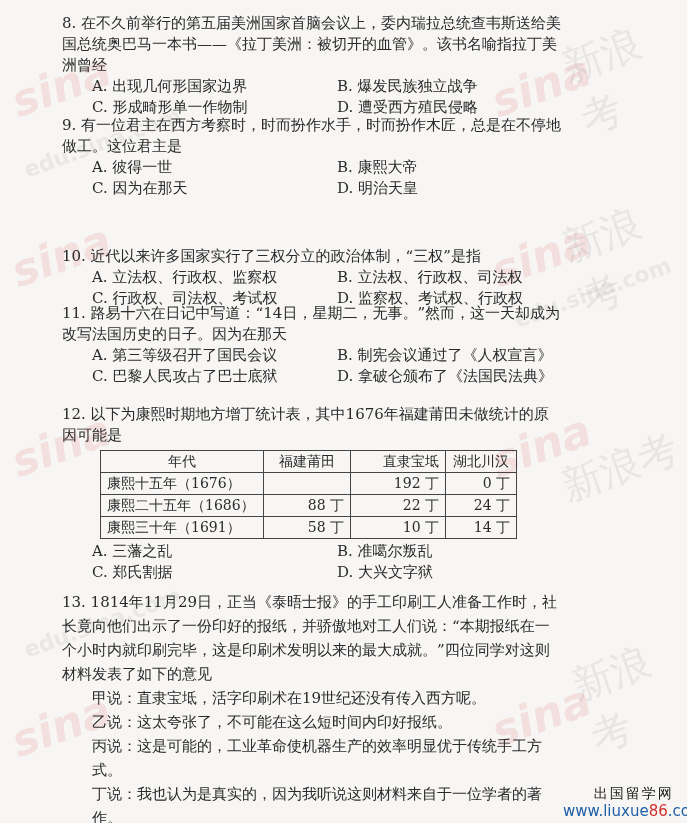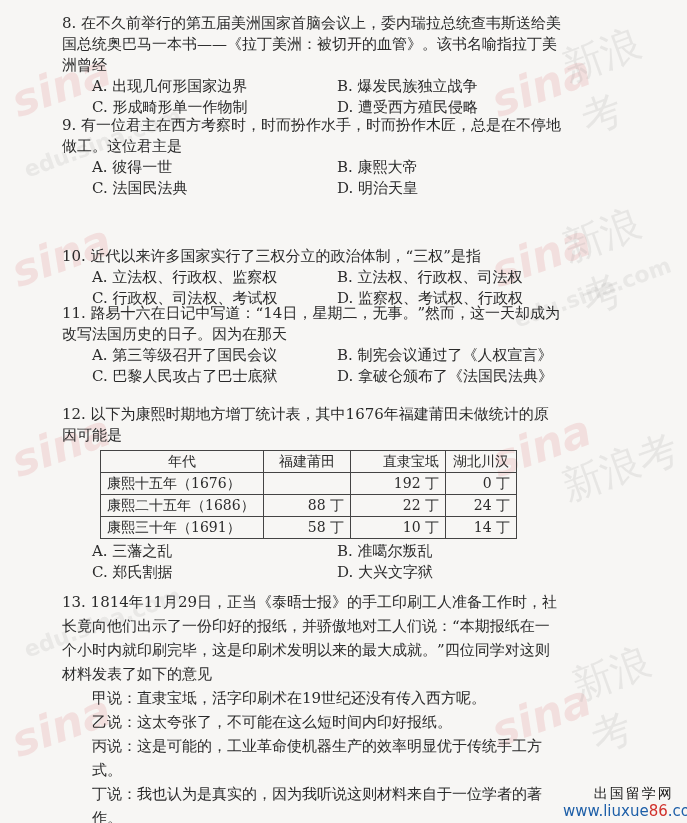--- a/index.html
+++ b/index.html
@@ -63,21 +63,21 @@
       <span class="opt c">C. 形成畸形单一作物制</span>
       <span class="opt d">D. 遭受西方殖民侵略</span>
     </div>
   </div>
 
   <div class="q" style="top:115px;">
     <p class="stem">9. 有一位君主在西方考察时，时而扮作水手，时而扮作木匠，总是在不停地做工。这位君主是</p>
     <div class="opts">
       <span class="opt a">A. 彼得一世</span>
       <span class="opt b">B. 康熙大帝</span>
-      <span class="opt c">C. 法国民法典</span>
+      <span class="opt c">C. 因为在那天</span>
       <span class="opt d">D. 明治天皇</span>
     </div>
   </div>
 
   <div class="q" style="top:216px;margin-top:30px;">
     <p class="stem">10. 近代以来许多国家实行了三权分立的政治体制，“三权”是指</p>
     <div class="opts">
       <span class="opt a">A. 立法权、行政权、监察权</span>
       <span class="opt b">B. 立法权、行政权、司法权</span>
       <span class="opt c">C. 行政权、司法权、考试权</span>

